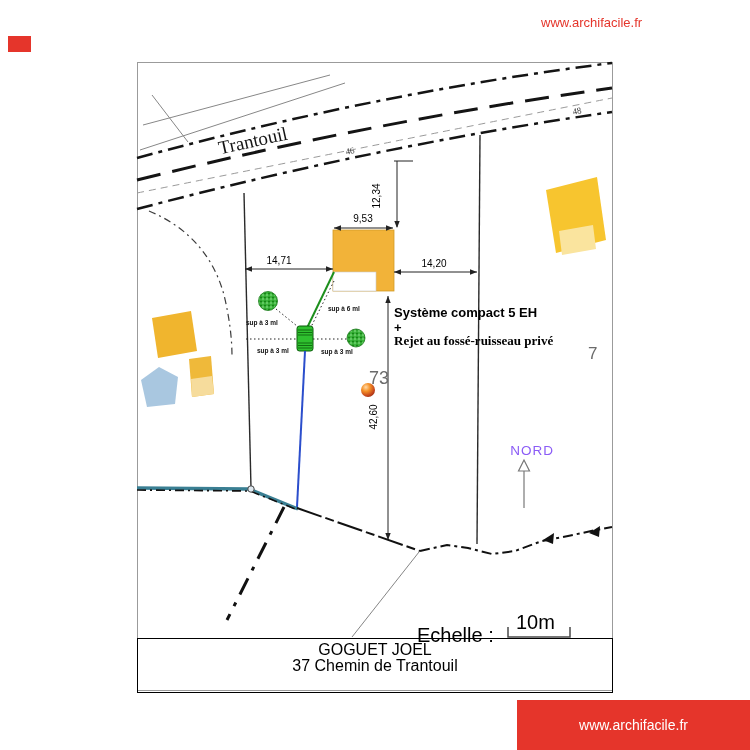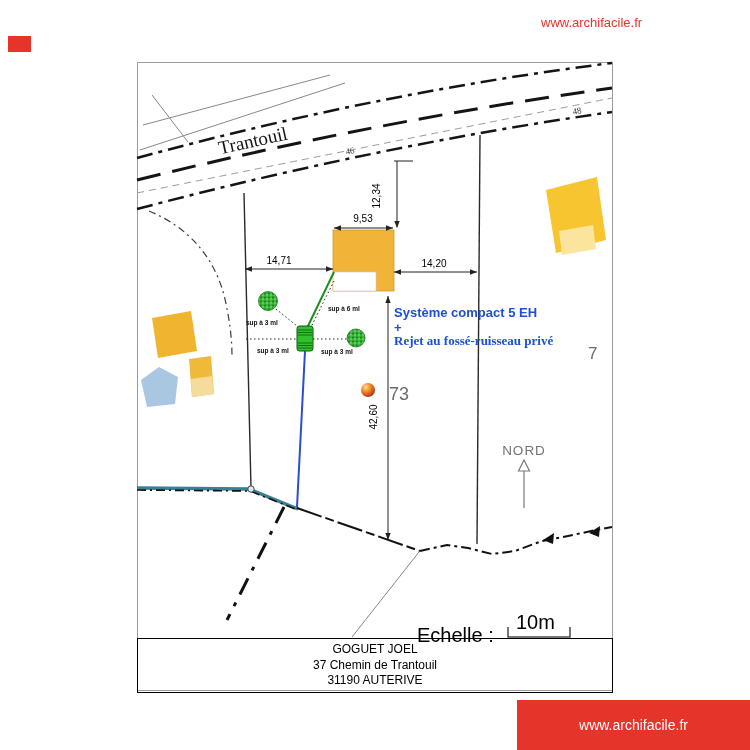--- a/index.html
+++ b/index.html
@@ -1,27 +1,27 @@
 <!DOCTYPE html>
 <html><head>
 <meta charset="utf-8">
 <style>
   html,body{margin:0;padding:0;background:#fff;}
   #canvas{position:relative;width:750px;height:750px;background:#fff;overflow:hidden;
           font-family:"Liberation Sans",sans-serif;}
   .abs{position:absolute;}
   #plan-border{left:137px;top:62px;width:474px;height:627px;border:1px solid #9b9b9b;}
   #plan-svg{left:0;top:0;}
-  .note{font-weight:bold;font-size:13px;line-height:13.5px;color:#1d4ed8;white-space:nowrap;}
+  .note{font-weight:bold;font-size:13px;line-height:13.5px;color:#000000;white-space:nowrap;}
   .sup{font-weight:bold;font-size:6.5px;color:#111;white-space:nowrap;}
   .graynum{color:#6b6b6b;}
-  .nord{font-size:13.5px;letter-spacing:1px;color:#737373;width:60px;text-align:center;}
+  .nord{font-size:13.5px;letter-spacing:1px;color:#8b5cf6;width:60px;text-align:right;}
   .echelle{font-size:20px;color:#000;white-space:nowrap;}
   #title-block{left:137px;top:638px;width:474px;height:50px;border:1px solid #000;
-               text-align:center;font-size:12px;line-height:15.5px;padding-top:3px;box-sizing:content-box;}
+               text-align:center;font-size:16px;line-height:15.5px;padding-top:3px;box-sizing:content-box;}
   #wm-rect{left:8px;top:36px;width:23px;height:16px;background:#e5352b;}
   #wm-top-text{left:541px;top:15px;font-size:13px;color:#e5352b;white-space:nowrap;}
   #wm-banner{left:517px;top:700px;width:233px;height:50px;background:#e5352b;
              display:flex;align-items:center;justify-content:center;}
   #wm-banner span{color:#fff;font-size:14px;white-space:nowrap;}
   svg text{font-family:"Liberation Sans",sans-serif;}
   svg text.serif{font-family:"Liberation Serif","DejaVu Serif",serif;}
 </style>
 </head>
 <body>
@@ -143,32 +143,31 @@
 
   <div class="abs note" style="left:394px;top:306px;">Système compact 5 EH</div>
   <div class="abs note" style="left:394px;top:321px;">+</div>
   <div class="abs note" style="left:394px;top:334px;font-family:Liberation Serif, serif;">Rejet au fossé-ruisseau privé</div>
 
   <div class="abs sup" style="left:246px;top:319px;">sup à 3 ml</div>
   <div class="abs sup" style="left:328px;top:305px;">sup à 6 ml</div>
   <div class="abs sup" style="left:257px;top:347px;">sup à 3 ml</div>
   <div class="abs sup" style="left:321px;top:348px;">sup à 3 ml</div>
 
-  <div class="abs graynum" style="left:369px;top:384px;font-size:18px;margin-left:20px;">73</div>
+  <div class="abs graynum" style="left:369px;top:368px;font-size:18px;">73</div>
   <div class="abs graynum" style="left:588px;top:344px;font-size:17px;">7</div>
 
   <div class="abs nord" style="left:494px;top:443px;">NORD</div>
 
   <div class="abs echelle" style="left:417px;top:624px;">Echelle :</div>
   <div class="abs echelle" style="left:516px;top:611px;text-align:right;">10m</div>
 
   <div class="abs" id="title-block">
     <div>GOGUET JOEL</div>
     <div>37 Chemin de Trantouil</div>
-    <div>31190 AUTERIVE</div>
   </div>
 
   <div class="abs" id="wm-rect"></div>
   <div class="abs" id="wm-top-text">www.archifacile.fr</div>
   <div class="abs" id="wm-banner">
     <span>www.archifacile.fr</span>
   </div>
 
 </div>
 

